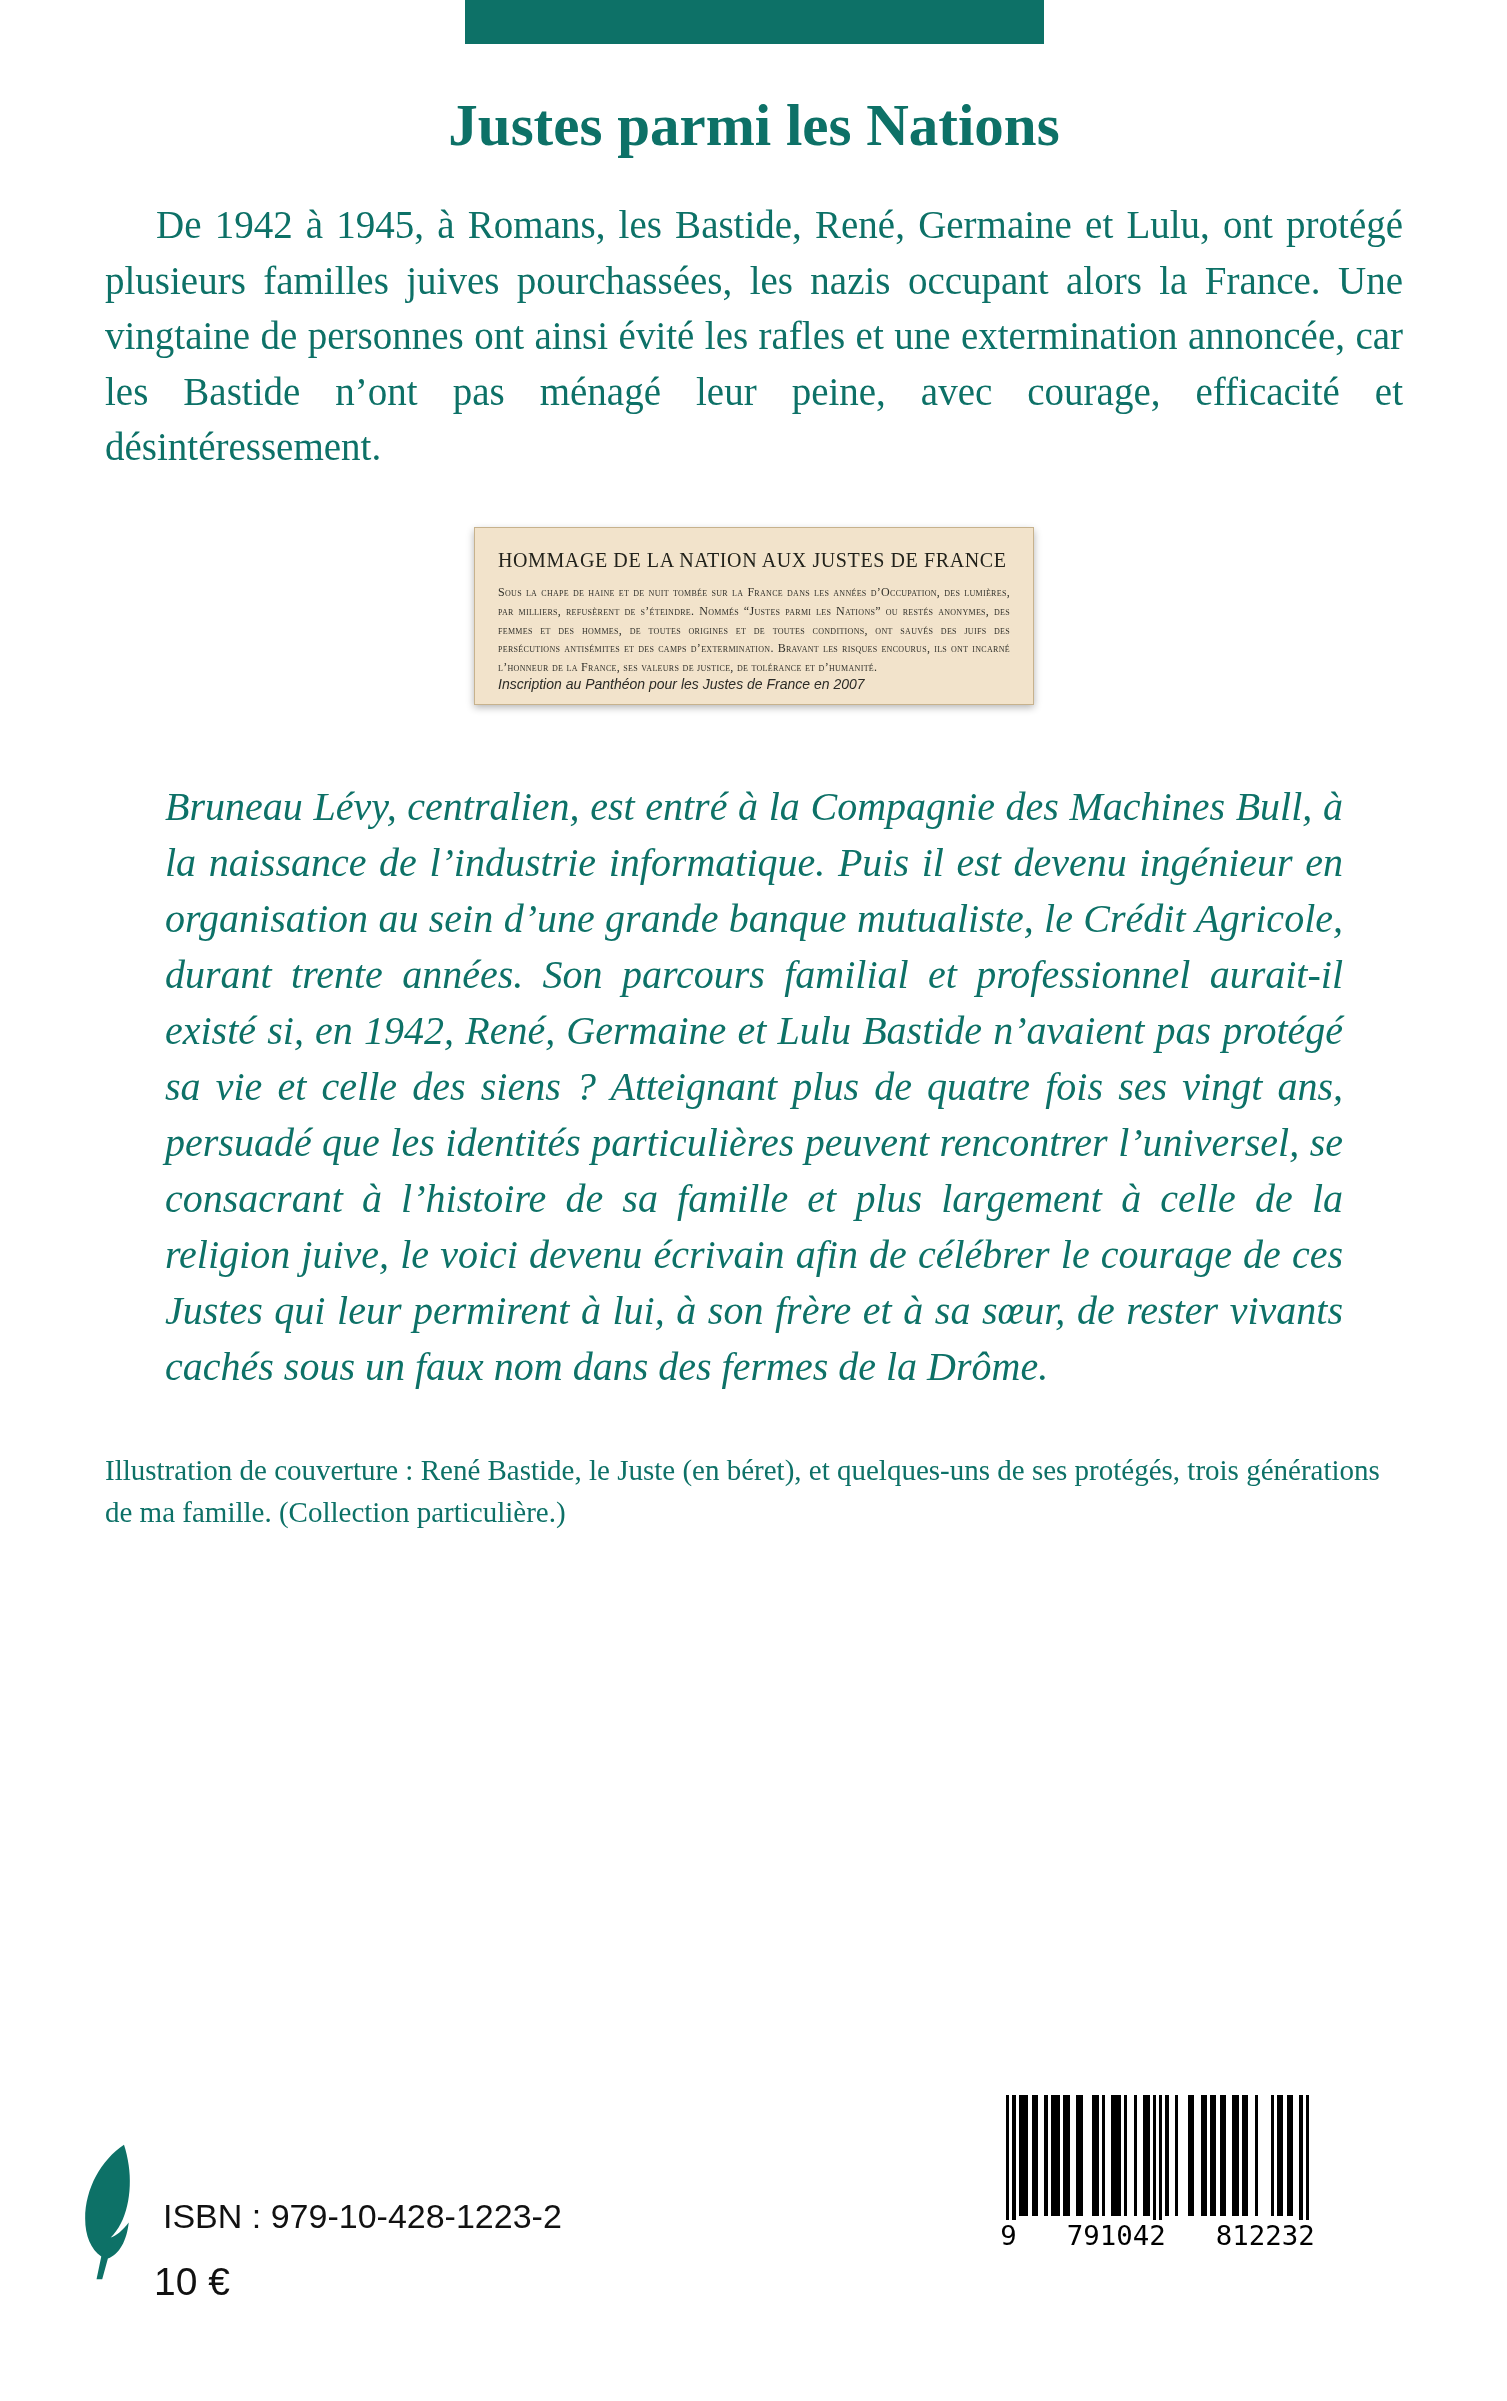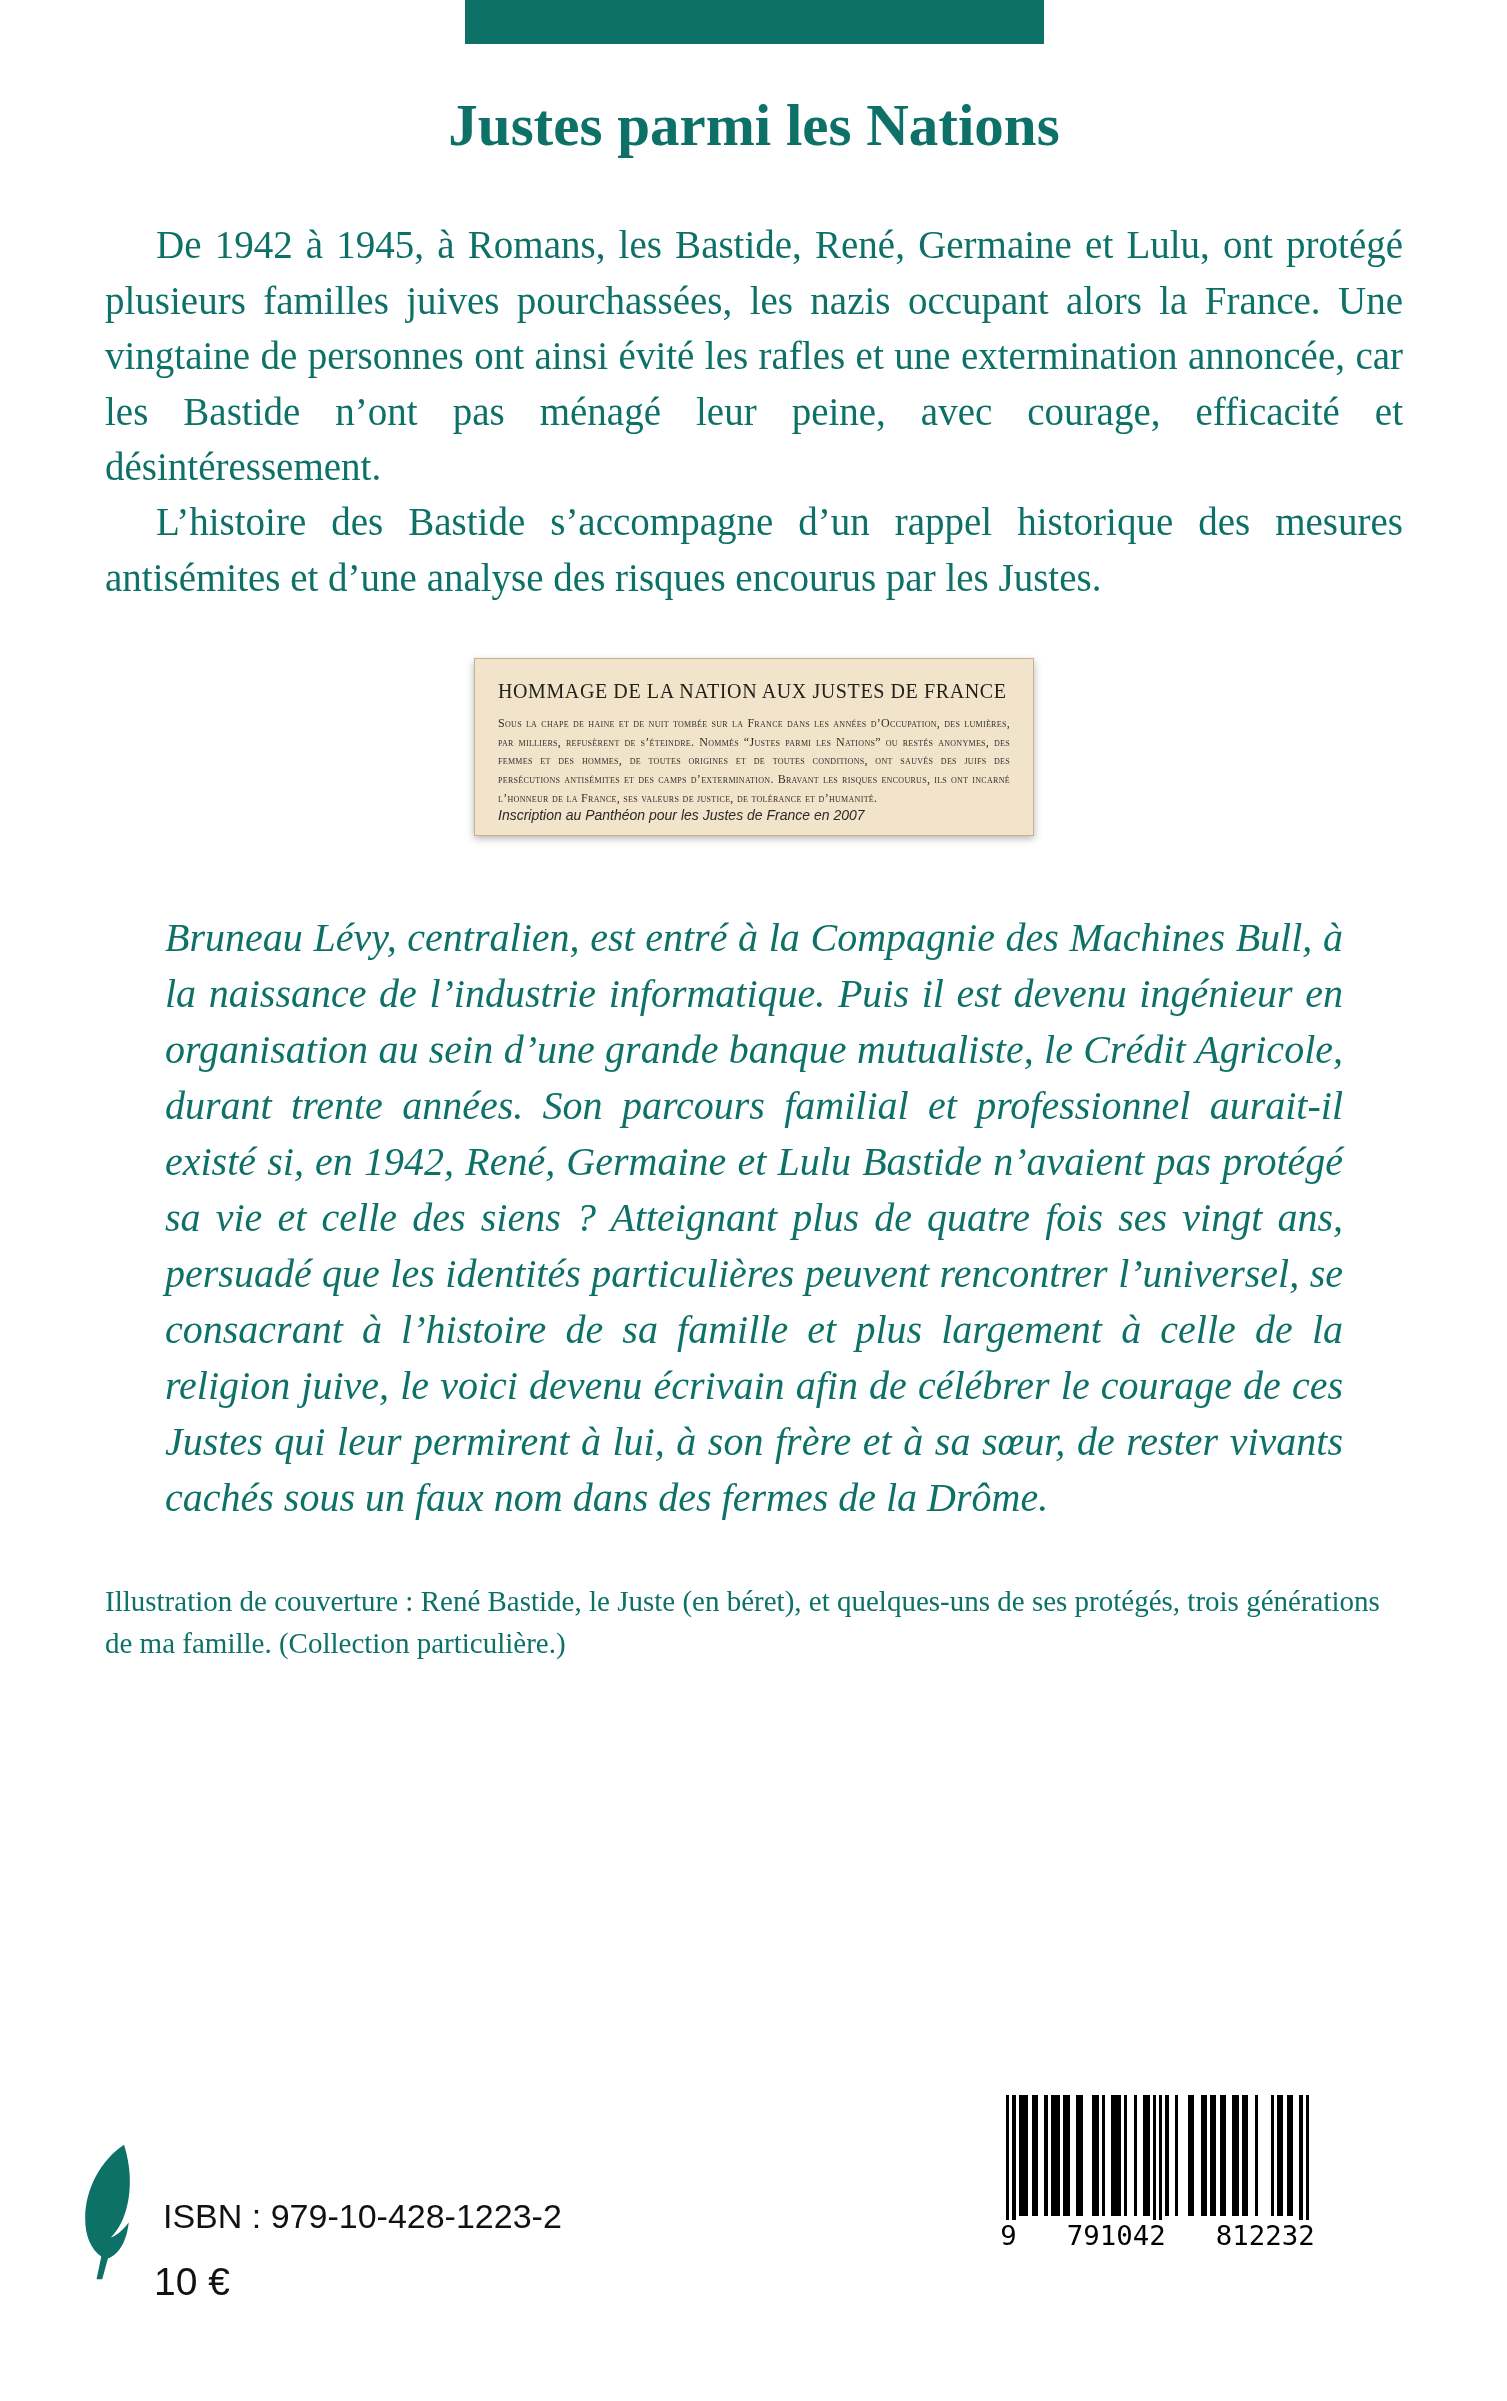--- a/index.html
+++ b/index.html
@@ -16,21 +16,21 @@
     font-family:"Liberation Serif", serif;
   }
   .top-bar{
     width:579px;height:44px;margin:0 auto;background:var(--accent);
   }
   .title{
     margin-top:47px;text-align:center;font-weight:bold;
     font-size:59px;line-height:1.16;color:var(--accent);
   }
   .synopsis{
-    width:1298px;margin:58px auto 0;
+    width:1298px;margin:38px auto 0;
     font-size:39px;line-height:1.42;text-align:justify;
   }
   .synopsis p{margin:0;text-indent:51px;}
   .plaque-wrap{width:560px;margin:53px auto 0;}
   .plaque{
     background:var(--plaque-bg);
     border:0.9px solid #c7b28d;
     box-shadow:0 2.8px 7.6px rgba(0,0,0,.3);
     padding:15px 23px 11.4px;
     color:var(--plaque-text);
@@ -92,21 +92,20 @@
 <body>
 
 <div class="top-bar"></div>
 
 <div class="title">
   <div>Justes parmi les Nations</div>
 </div>
 
 <div class="synopsis">
   <p>De 1942 à 1945, à Romans, les Bastide, René, Germaine et Lulu, ont protégé plusieurs familles juives pourchassées, les nazis occupant alors la France. Une vingtaine de personnes ont ainsi évité les rafles et une extermination annoncée, car les Bastide n’ont pas ménagé leur peine, avec courage, efficacité et désintéressement.</p>
-  <p>L’histoire des Bastide s’accompagne d’un rappel historique des mesures antisémites et d’une analyse des risques encourus par les Justes.</p>
 </div>
 
 <div class="plaque-wrap">
   <div class="plaque">
     <div class="plaque-title">HOMMAGE DE LA NATION AUX JUSTES DE FRANCE</div>
     <div class="plaque-body">Sous la chape de haine et de nuit tombée sur la France dans les années d’Occupation, des lumières, par milliers, refusèrent de s’éteindre. Nommés “Justes parmi les Nations” ou restés anonymes, des femmes et des hommes, de toutes origines et de toutes conditions, ont sauvés des juifs des persécutions antisémites et des camps d’extermination. Bravant les risques encourus, ils ont incarné l’honneur de la France, ses valeurs de justice, de tolérance et d’humanité.</div>
     <div class="plaque-caption">Inscription au Panthéon pour les Justes de France en 2007</div>
   </div>
 </div>
 

